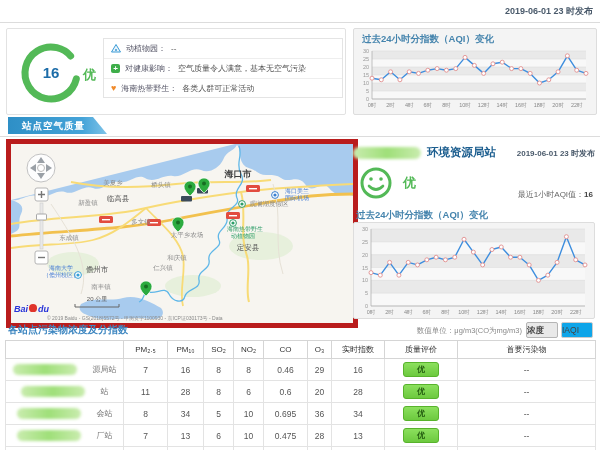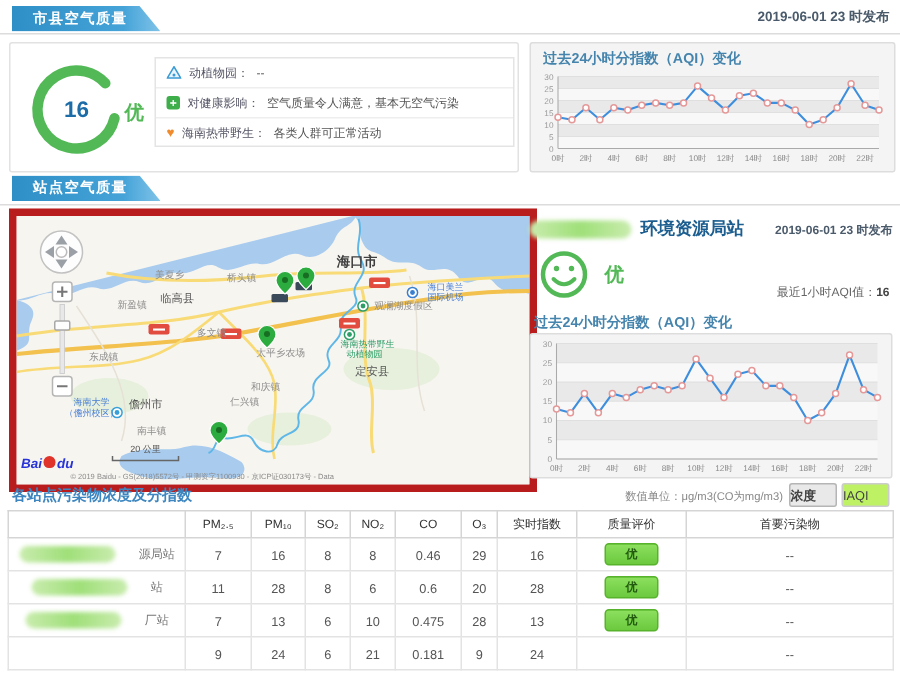--- a/index.html
+++ b/index.html
@@ -49,35 +49,34 @@
   .aqi-note{position:absolute;right:2px;top:50px;font-size:8px;color:#666;}
   .aqi-note b{color:#444;}
   .station-chart-title{position:absolute;left:3px;top:70px;font-size:9.5px;font-weight:bold;color:#4584ad;}
   #chart-card-2{left:0;top:83px;width:240px;height:95px;position:absolute;}
   
   .table-title{position:absolute;left:8px;top:323px;font-size:10px;font-weight:bold;color:#3d86c0;}
   .unit-note{position:absolute;right:78px;top:326px;font-size:7.5px;color:#888;}
   .toggle{position:absolute;top:322px;height:14px;line-height:14px;font-size:8.5px;text-align:left;
     border:1px solid #b5b5b5;border-radius:2px;color:#444;cursor:pointer;}
   #toggle-conc{right:42px;width:30px;background:#e9e9e9;font-weight:bold;}
-  #toggle-iaqi{right:7px;width:30px;background:#bef264;border-color:#ccc;}
+  #toggle-iaqi{right:7px;width:30px;background:#0ea5e9;border-color:#ccc;}
   table.aqi{position:absolute;left:5px;top:340px;width:590px;border-collapse:collapse;table-layout:fixed;}
   table.aqi th{height:15px;font-size:8px;color:#333;border:1px solid #d5d5d5;background:#fff;font-weight:normal;}
   table.aqi td{height:19px;font-size:8.5px;color:#555;text-align:center;border:1px solid #e3e3e3;background:#fff;}
   td.name-cell{text-align:center;}
   .name-suffix{font-size:8px;color:#777;vertical-align:middle;margin-left:16px;}
   .badge{display:inline-block;padding:1px 13px;font-size:8px;color:#235c10;font-weight:bold;
     background:linear-gradient(#8ce05e,#6cc93e);border:1px solid #58b32c;border-radius:3px;}
 </style>
 </head>
 <body>
 
 <div class="page">
 
-  <div class="banner" style="top:4px;">市县空气质量</div>
   <div class="publish-top">2019-06-01 23 时发布</div>
   <div class="divider" style="top:22px;"></div>
 
   <div class="gauge-card">
     <svg width="76" height="82" style="position:absolute;left:6px;top:2px;">
       <circle cx="38" cy="42" r="26" fill="none" stroke="#53b957" stroke-width="7" stroke-linecap="round" stroke-dasharray="138 26" transform="rotate(13,38,42)"></circle>
       <text x="38" y="47" text-anchor="middle" font-size="15" font-weight="bold" fill="#1c6ca8">16</text>
     </svg>
     <span class="aqi-level-big">优</span>
     <div class="info-box">
@@ -425,20 +424,32 @@
           <td>28</td>
           <td>8</td>
           <td>6</td>
           <td>0.6</td>
           <td>20</td>
           <td>28</td>
           <td><span class="badge">优</span></td>
           <td>--</td>
         </tr>
         <tr>
+          <td class="name-cell"><span class="blur-blob"></span><span class="name-suffix">会站</span></td>
+          <td>8</td>
+          <td>34</td>
+          <td>5</td>
+          <td>10</td>
+          <td>0.695</td>
+          <td>36</td>
+          <td>34</td>
+          <td><span class="badge">优</span></td>
+          <td>--</td>
+        </tr>
+        <tr>
           <td class="name-cell"><span class="blur-blob"></span><span class="name-suffix">厂站</span></td>
           <td>7</td>
           <td>13</td>
           <td>6</td>
           <td>10</td>
           <td>0.475</td>
           <td>28</td>
           <td>13</td>
           <td><span class="badge">优</span></td>
           <td>--</td>

